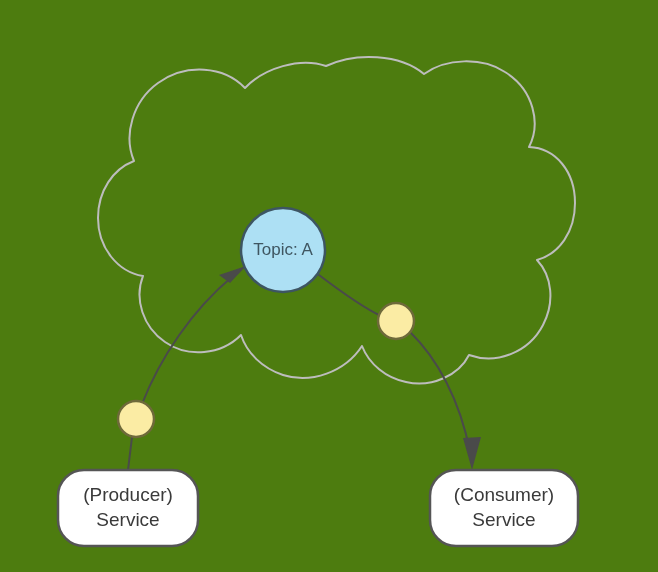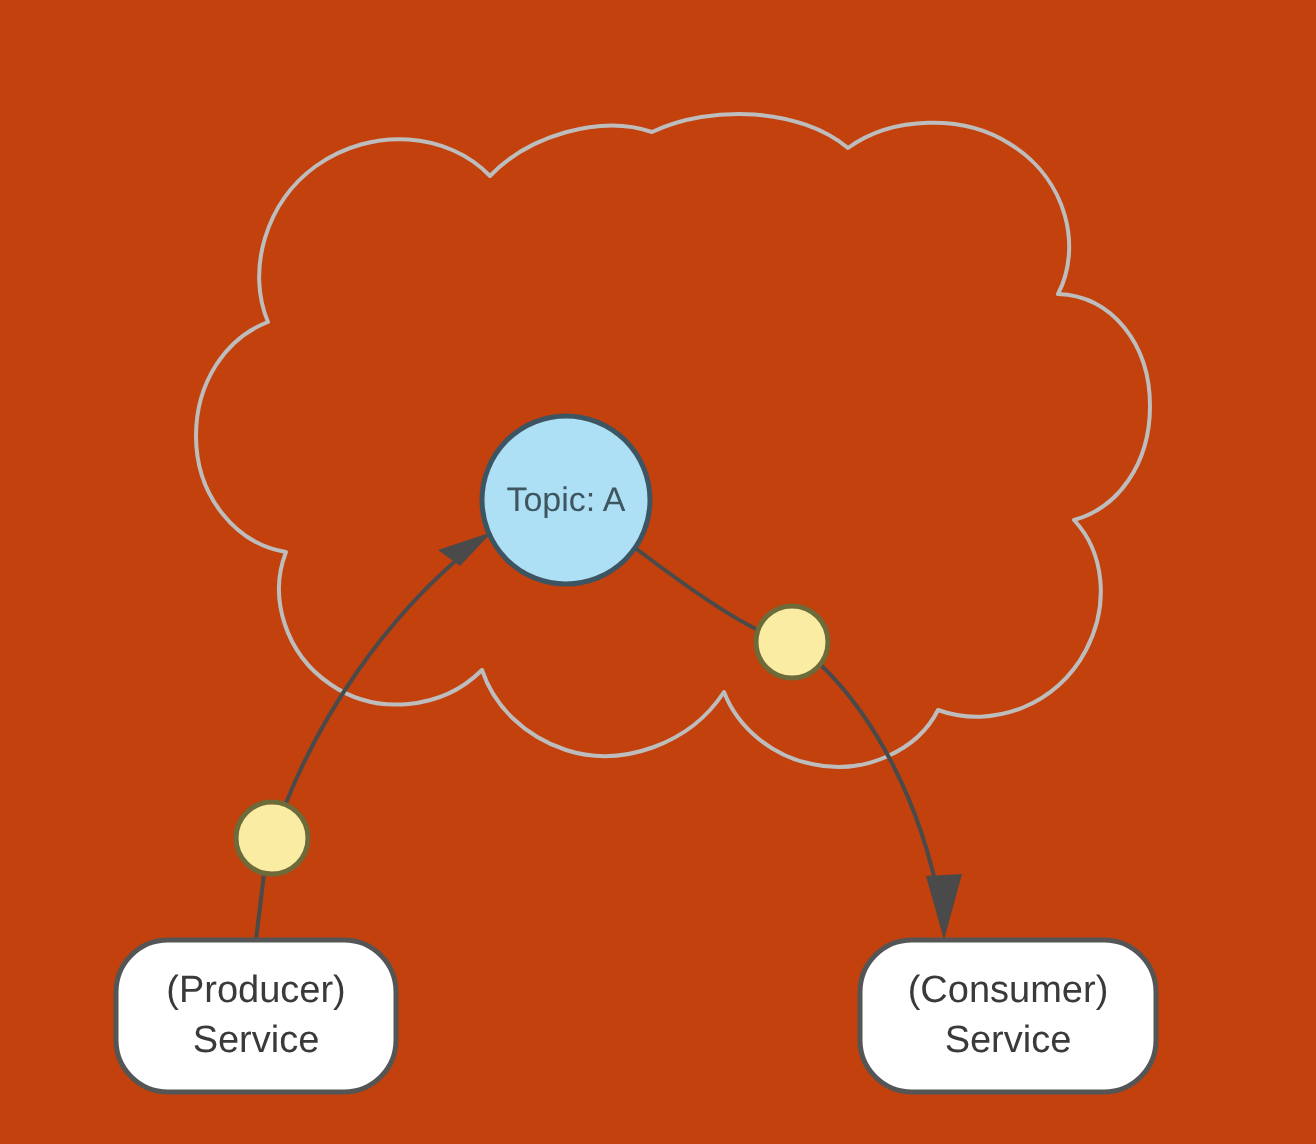--- a/index.html
+++ b/index.html
@@ -7,21 +7,21 @@
     padding: 0;
     background: #ffffff;
   }
   body {
     font-family: "Liberation Sans", sans-serif;
   }
   #canvas {
     position: relative;
     width: 658px;
     height: 572px;
-    background: #c2410c;
+    background: #4d7c0f;
     overflow: hidden;
   }
   #diagram-svg {
     position: absolute;
     left: 0;
     top: 0;
     width: 658px;
     height: 572px;
   }
   .cloud-shape {

